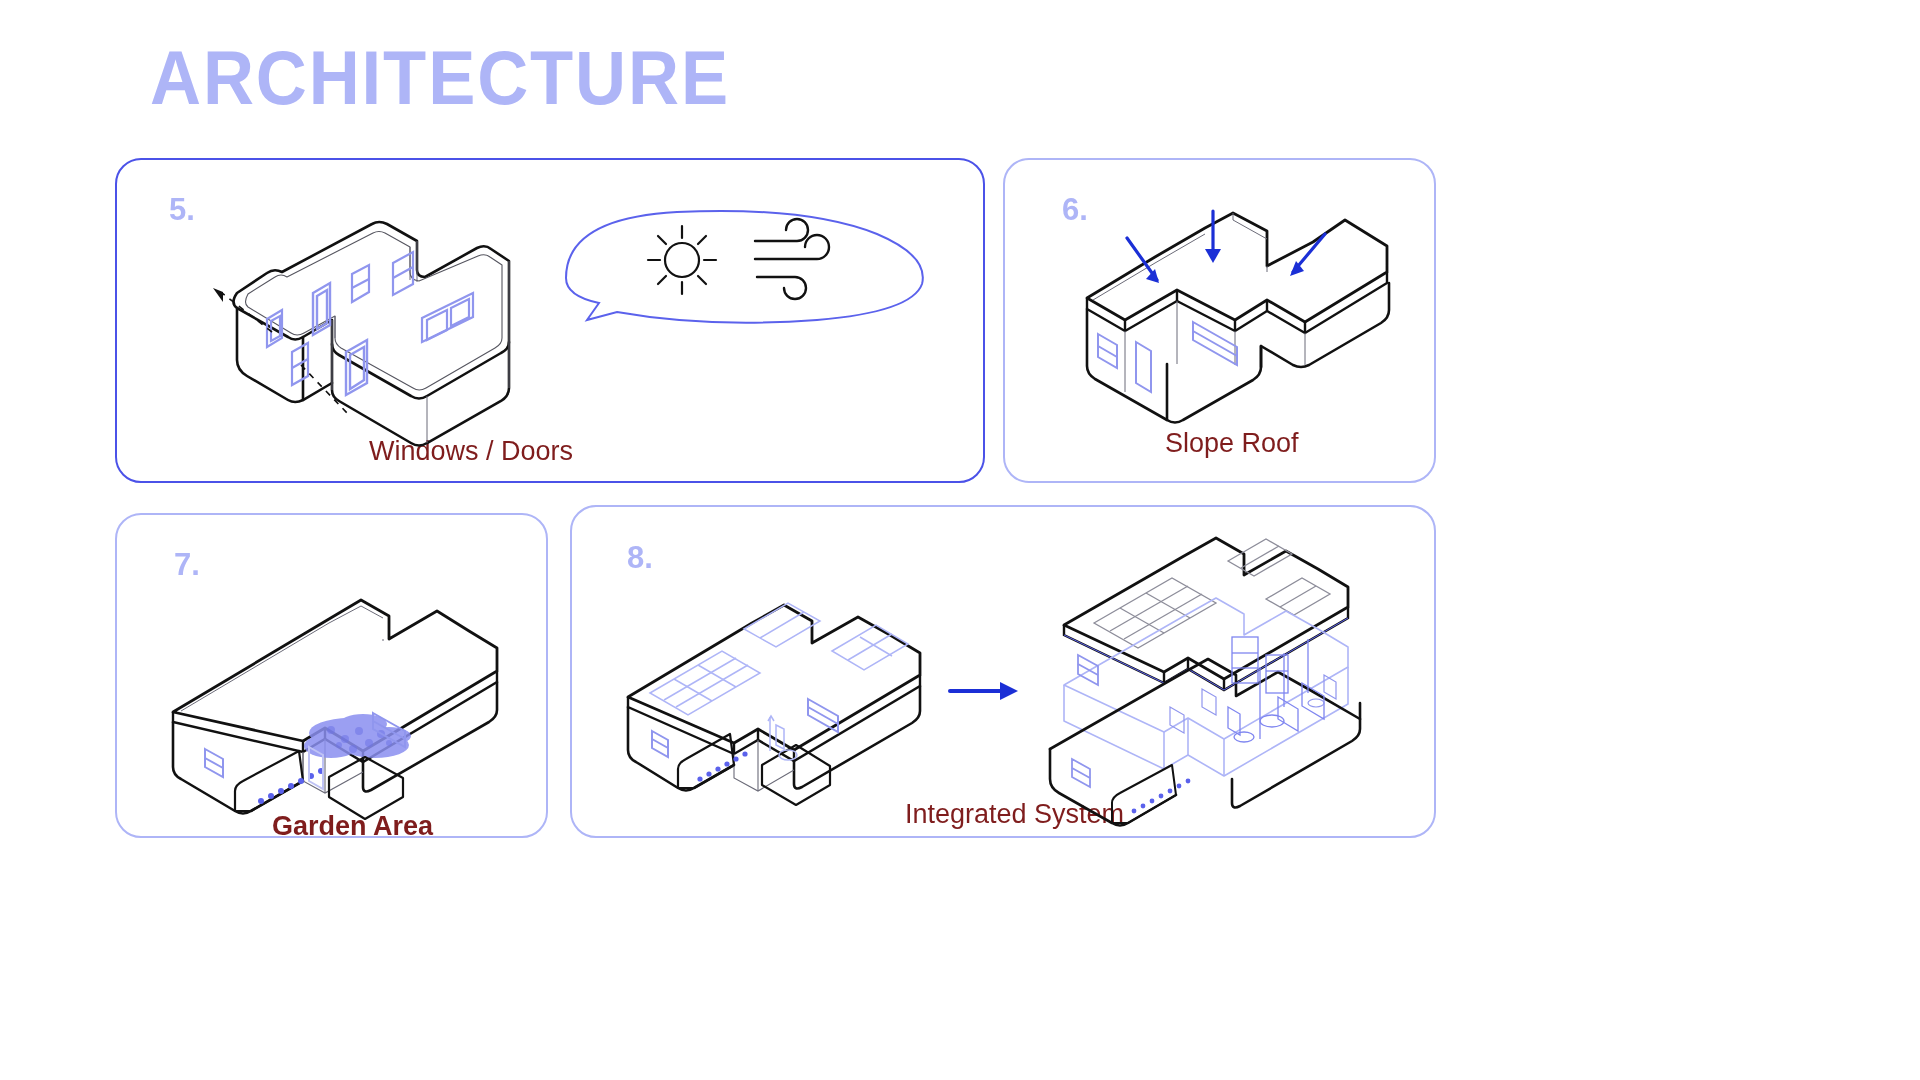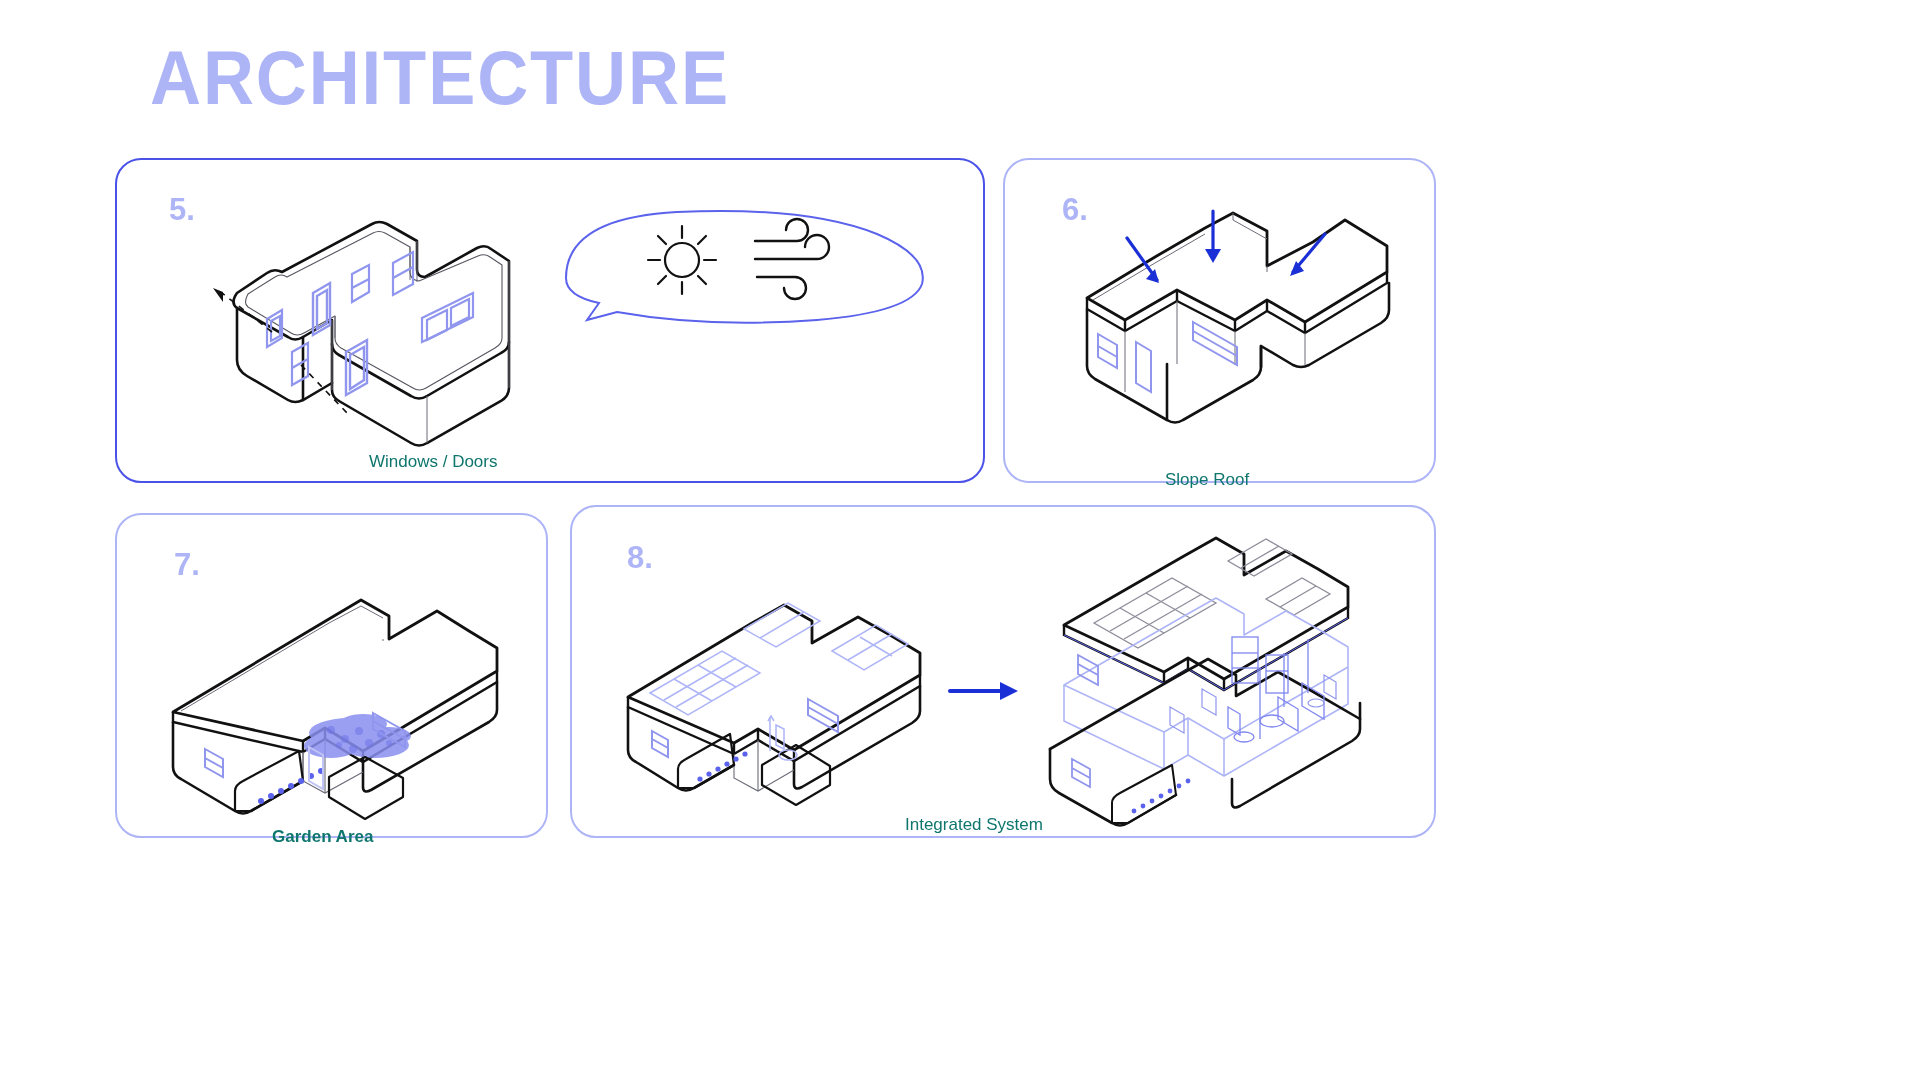--- a/index.html
+++ b/index.html
@@ -30,24 +30,23 @@
     box-sizing:border-box;
   }
   .panel-num{
     position:absolute;
     font-size:31px;
     font-weight:bold;
     color:#AEB5F7;
   }
   .panel-cap{
     position:absolute;
-    font-size:17px;
-    color:#0f766e;
+    font-size:27px;
+    color:#7f1d1d;
     white-space:nowrap;
-    margin-top:16px;
   }
   .svgwrap{position:absolute;left:0;top:0;}
   svg{display:block;overflow:visible;}
 </style>
 </head>
 <body>
 
 <div id="page-title">ARCHITECTURE</div>
 
 <div class="panel" id="p5" style="left:115px;top:158px;width:870px;height:325px;border:2.4px solid #4B52E8;">
@@ -148,21 +147,21 @@
       <path d="M638 81 h42 a11 11 0 1 0 -11 -11"></path>
       <path d="M638 99 h62 a12 12 0 1 0 -12 -12"></path>
       <path d="M640 117 h38 a11 11 0 1 1 -11 11"></path>
     </g>
   </svg>
   </div>
 </div>
 
 <div class="panel" id="p6" style="left:1003px;top:158px;width:433px;height:325px;border:2.4px solid #AEB5F7;">
   <div class="panel-num" style="left:57px;top:32px;">6.</div>
-  <div class="panel-cap" style="left:160px;top:294px;">Slope Roof</div>
+  <div class="panel-cap" style="left:160px;top:268px;">Slope Roof</div>
 
   <div class="svgwrap">
   <svg width="433" height="325" viewBox="0 0 433 325">
 
     <g stroke="#111" stroke-width="2.8" fill="#fff" stroke-linejoin="round">
       <path d="M82 138 L150 97 L200 68 L228 53 L262 71 L262 106 L308 82 L340 60
                L382 86 L382 112 L300 162 L262 140 L230 160 L172 130 L120 160 Z"></path>
     </g>
 
     <g stroke="#111" stroke-width="2.4" fill="none" stroke-linejoin="round">

